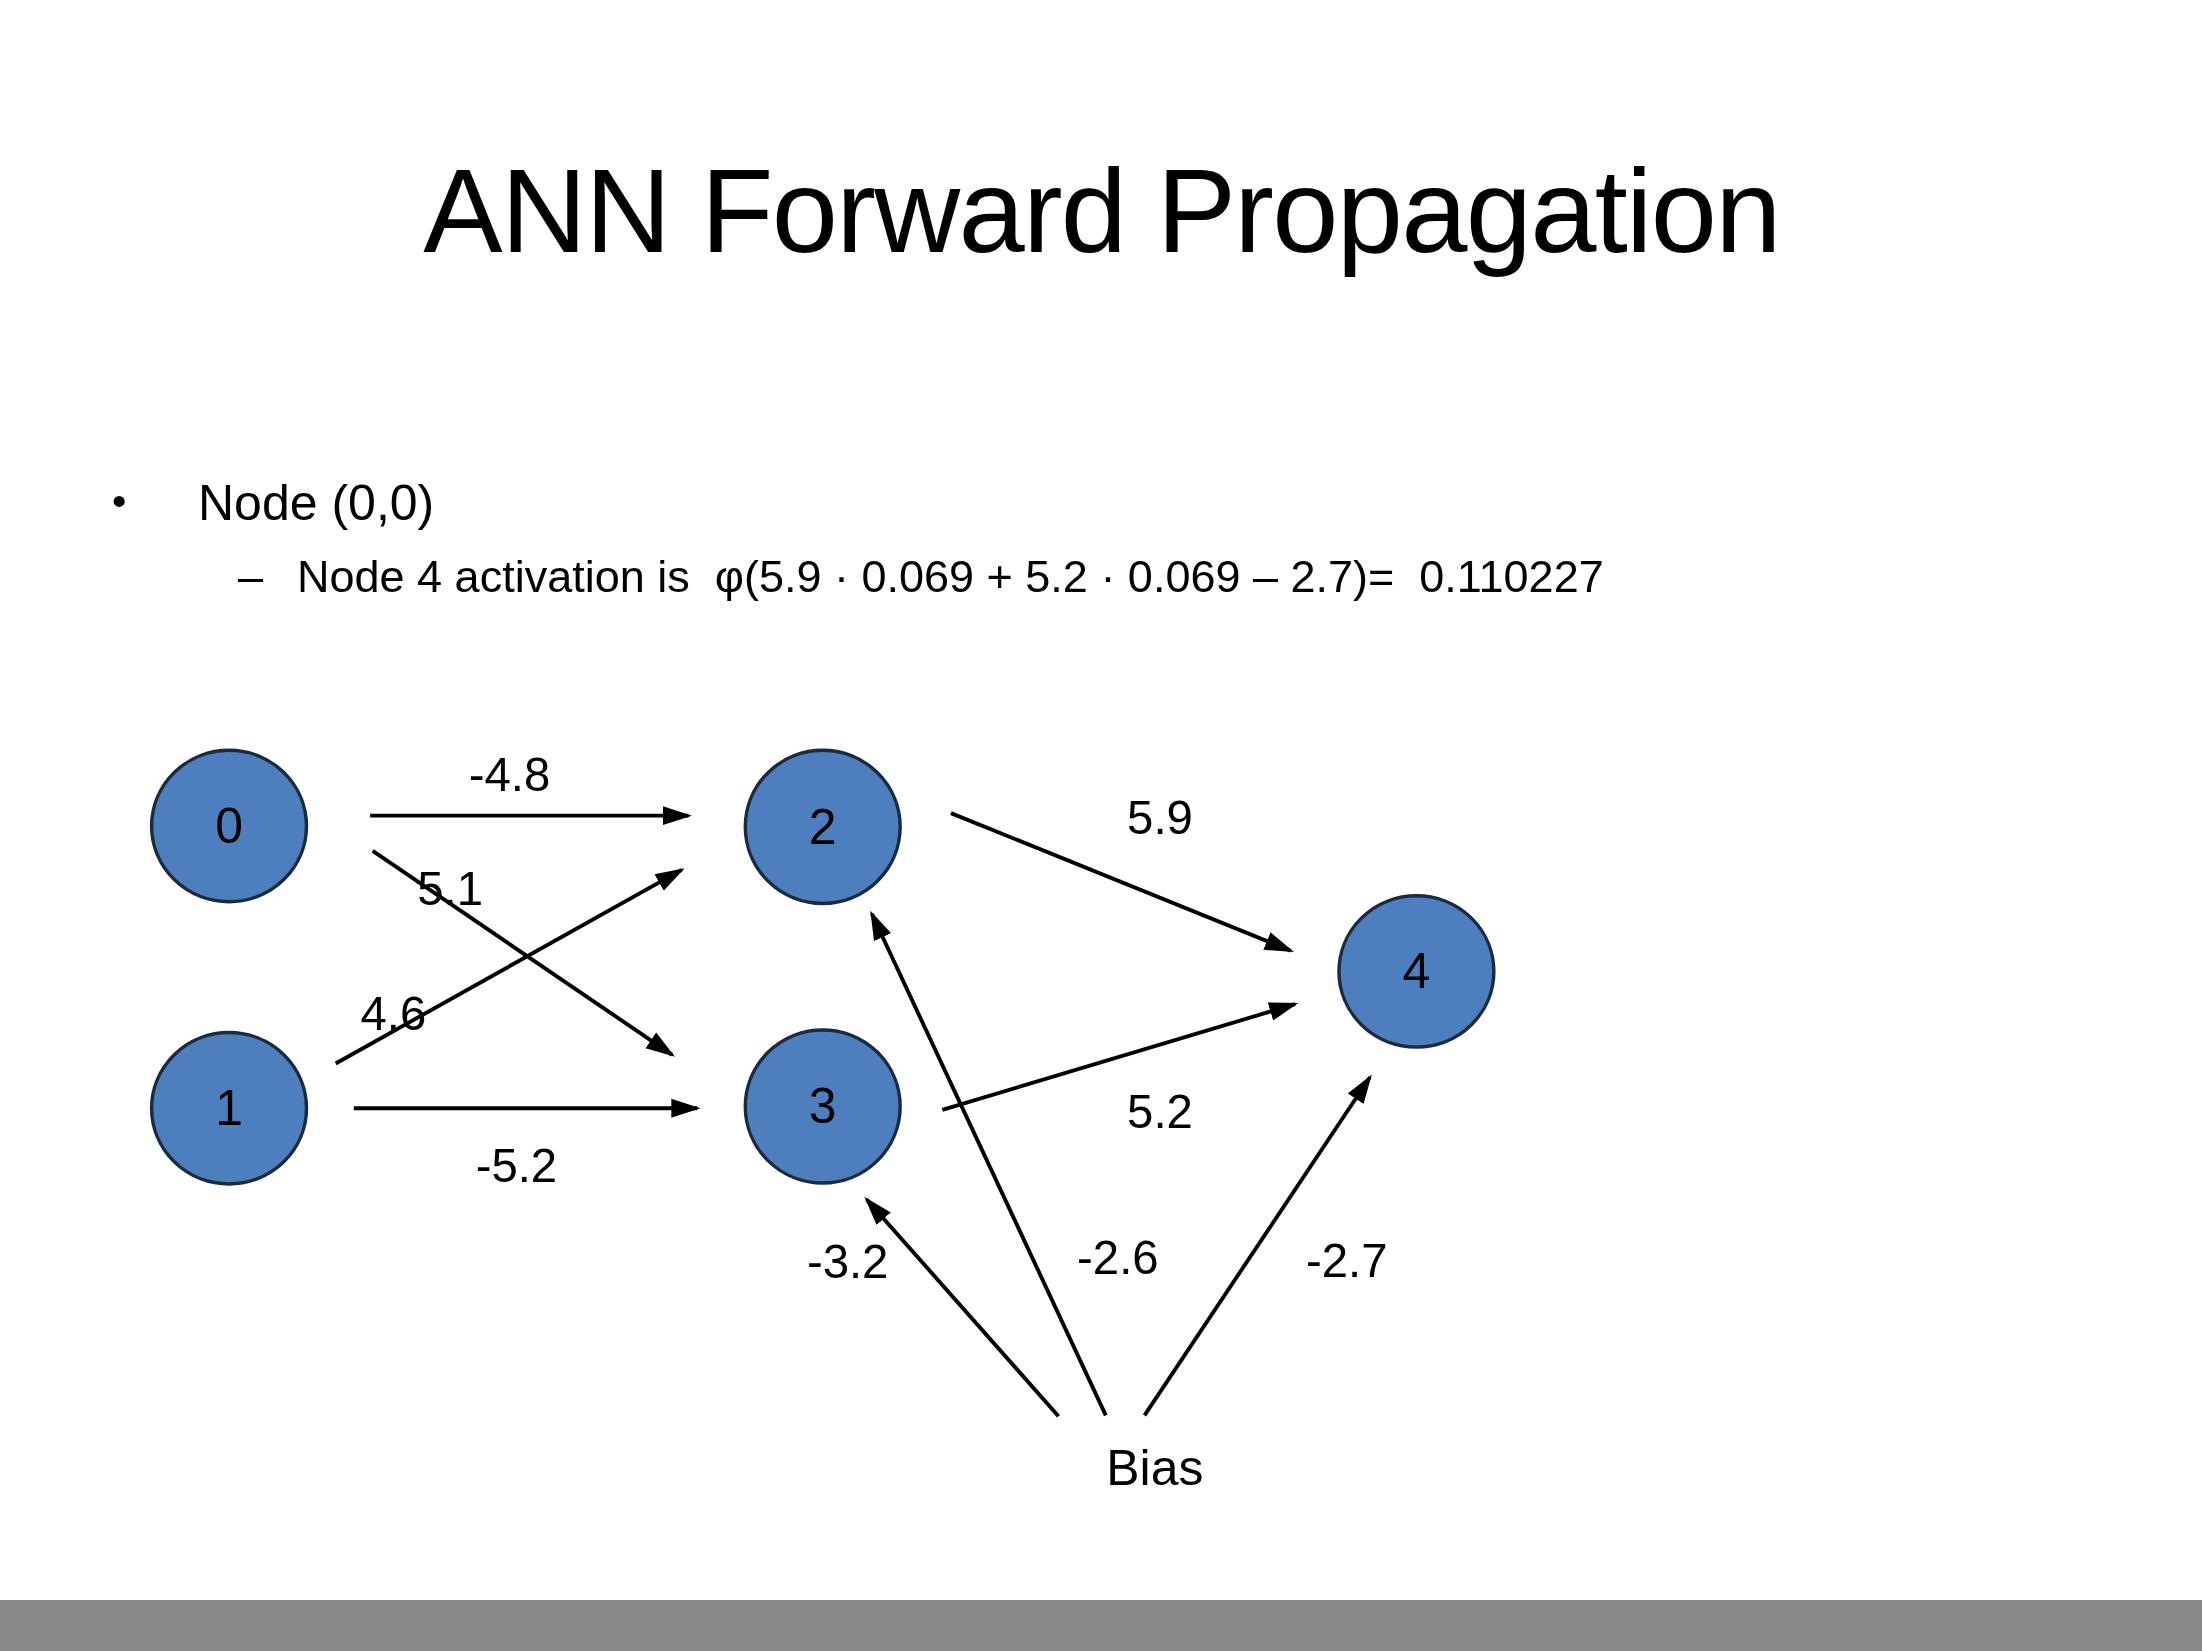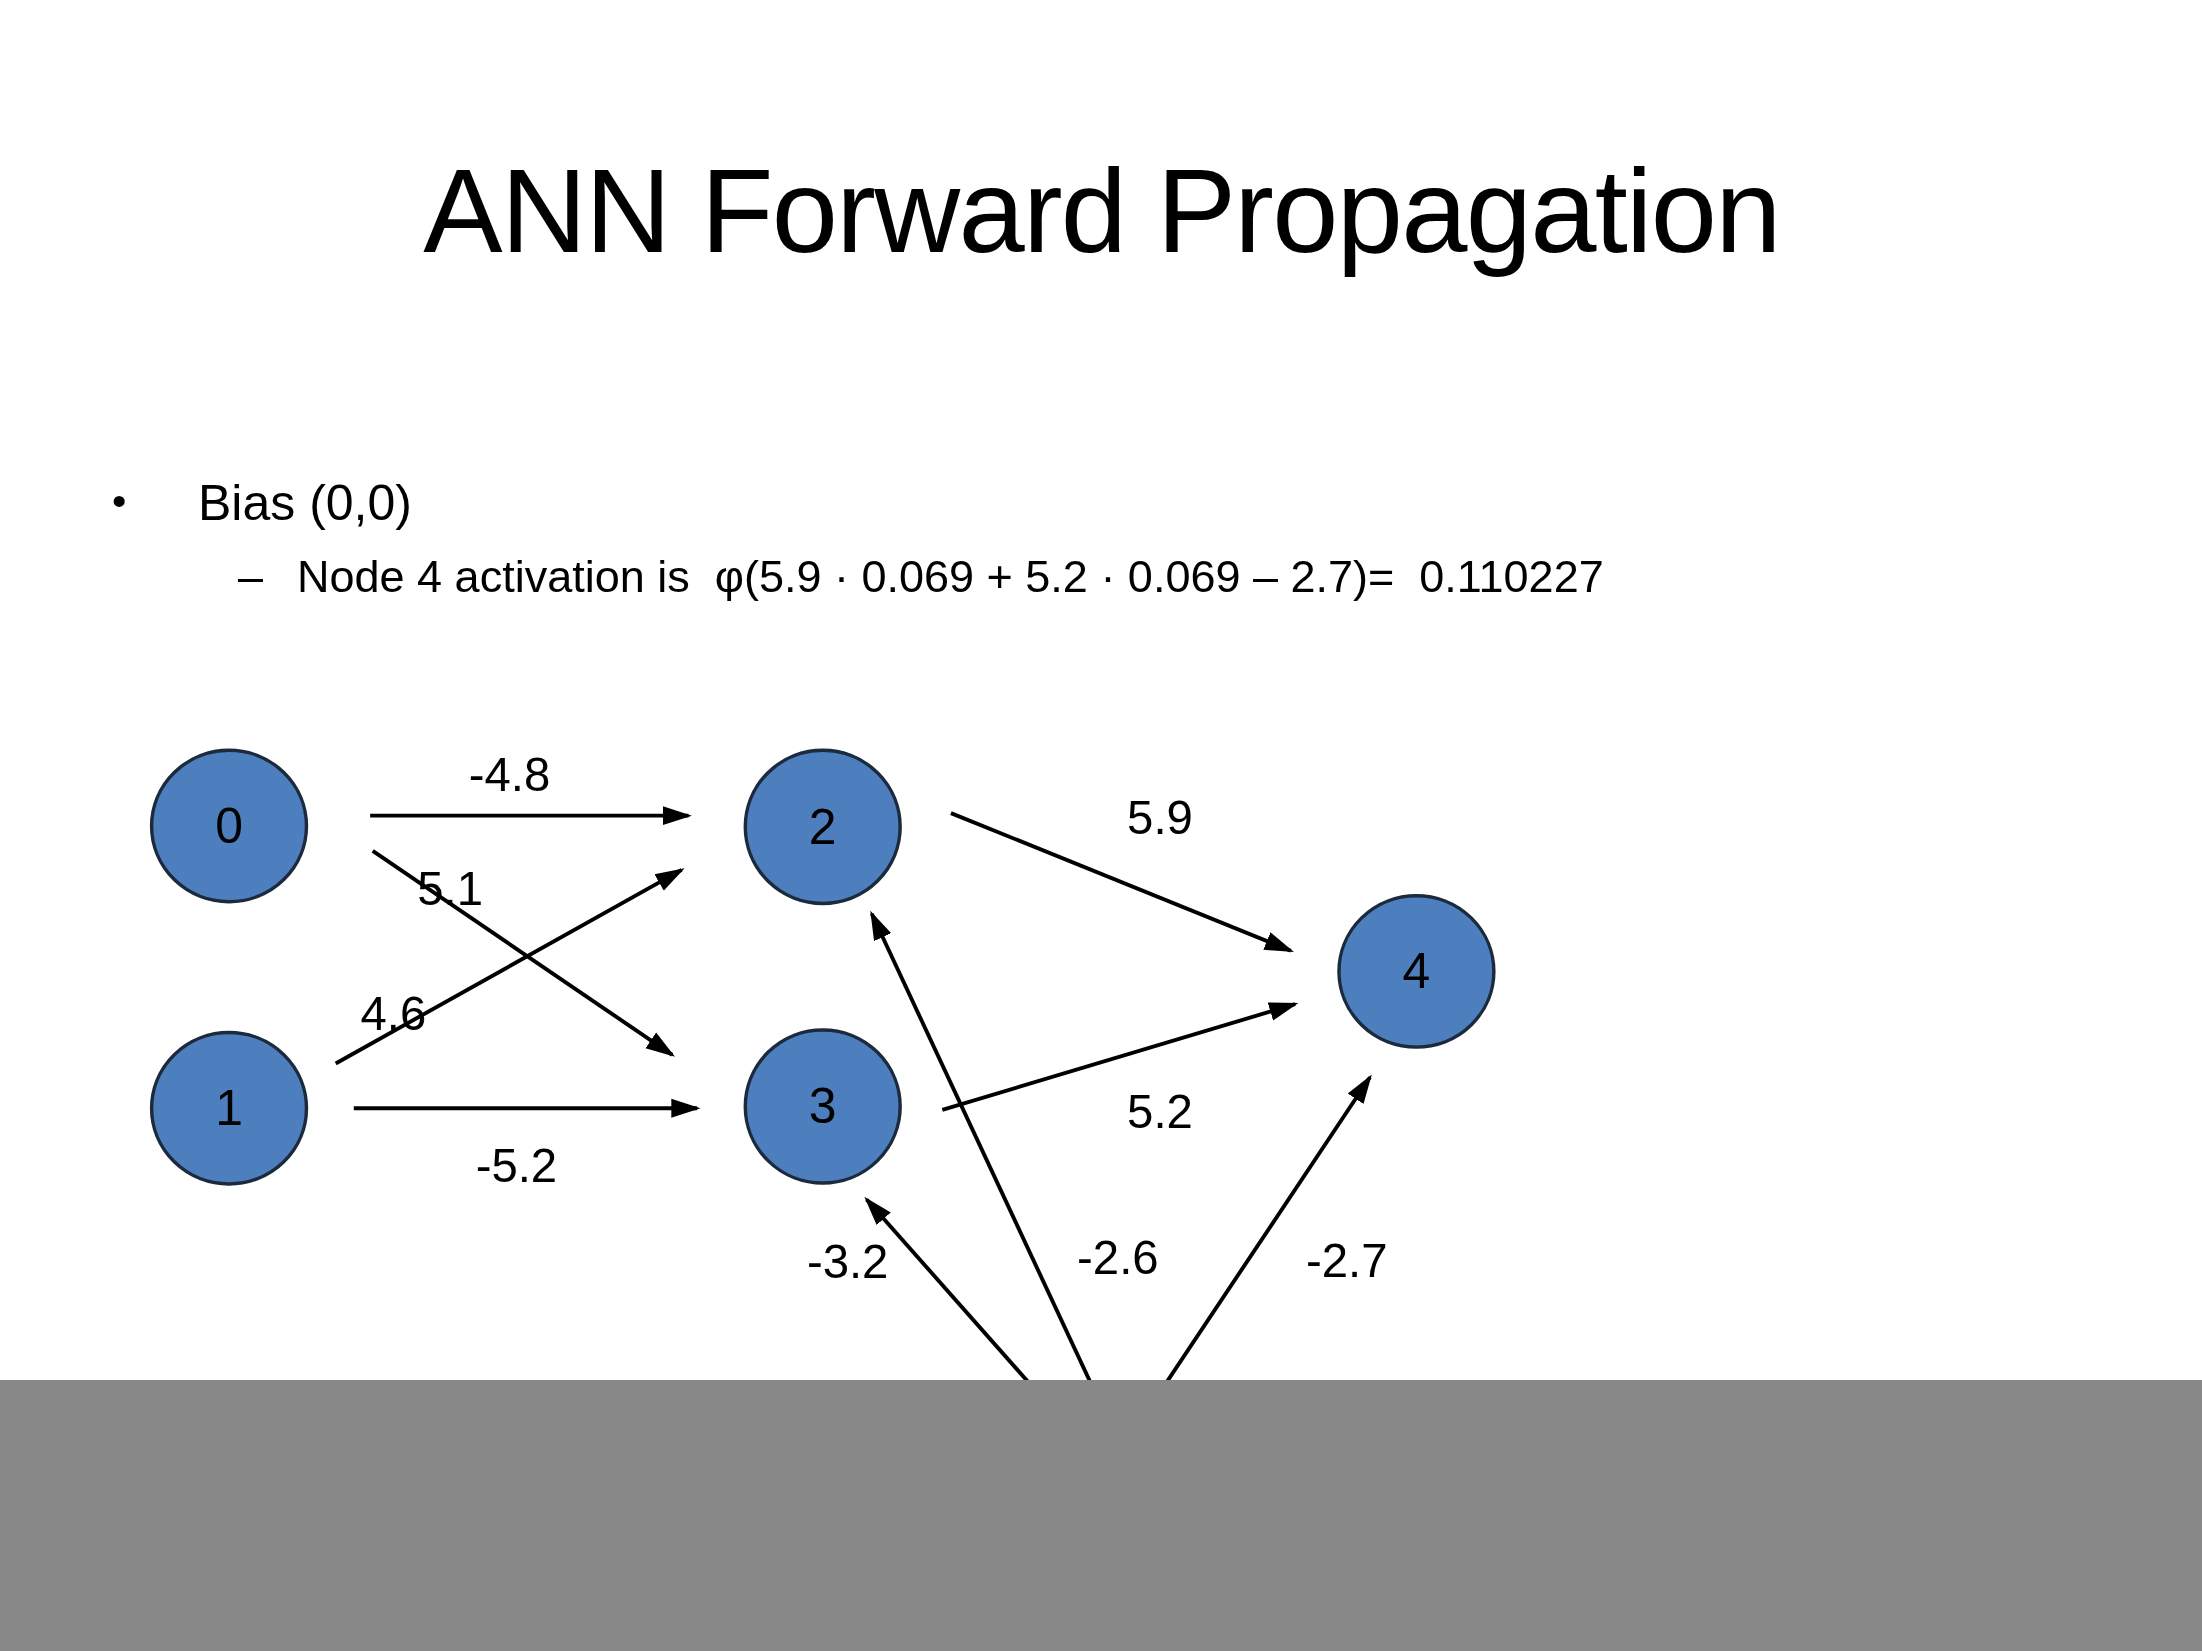--- a/index.html
+++ b/index.html
@@ -1,18 +1,18 @@
 <!DOCTYPE html>
 <html style="font-size:13.8px"><head>
 <meta charset="utf-8">
 <style>
   html,body{margin:0;padding:0;background:#888;}
   .slide{
     position:relative;
-    width:2203px;height:1380px;
+    width:2203px;height:1600px;
     background:#ffffff;
     overflow:hidden;
     font-family:"Liberation Sans", sans-serif;
     color:#000;
   }
   .title{
     position:absolute;
     top:151px;left:0;width:2203px;
     margin:0;
     text-align:center;
@@ -44,21 +44,21 @@
 </head>
 <body>
 
 <div class="slide">
 
   <h1 class="title">ANN Forward Propagation</h1>
 
   <div>
     <div class="bullet b1">
       <span class="marker">•</span>
-      <span class="btext">Bias (0,0)</span>
+      <span class="btext">Node (0,0)</span>
     </div>
     <div class="bullet b2">
       <span class="marker">–</span>
       <span class="btext">Node 4 activation is  φ(5.9 · 0.069 + 5.2 · 0.069 – 2.7)=  0.110227</span>
     </div>
   </div>
 
   <svg class="diagram-svg" viewBox="0 0 2560 1920" xmlns="http://www.w3.org/2000/svg">
       <defs>
         <marker id="arrow" viewBox="0 0 34 24" refX="30" refY="12" markerWidth="34" markerHeight="24" markerUnits="userSpaceOnUse" orient="auto">

